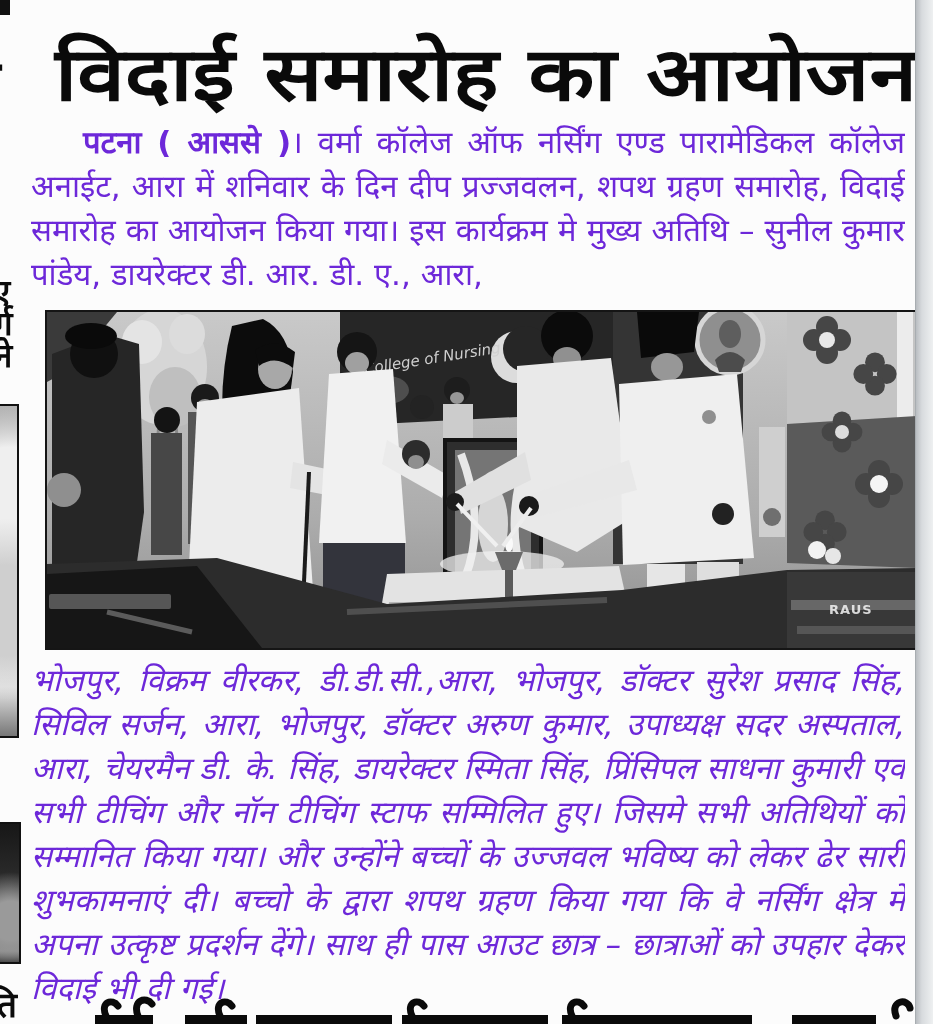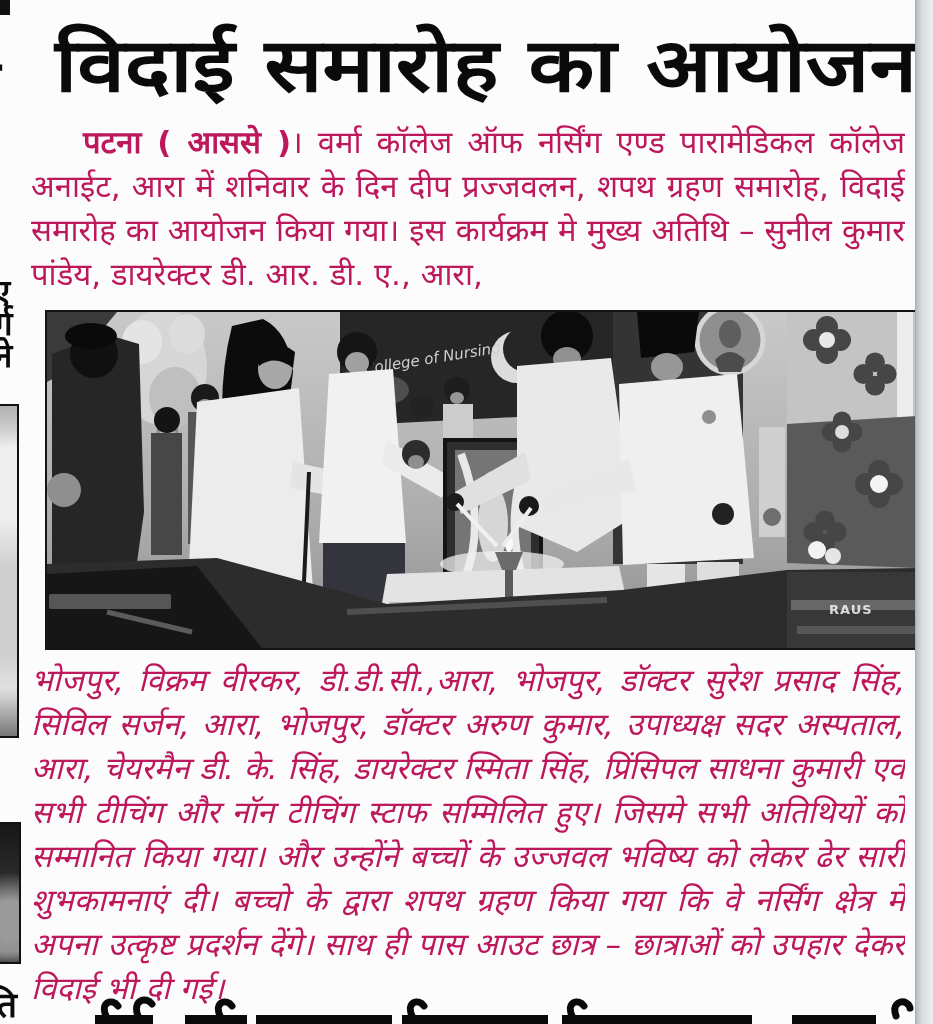--- a/index.html
+++ b/index.html
@@ -9,31 +9,31 @@
     font-family:"DejaVu Sans","Liberation Serif",sans-serif;
     color:#0c0c0c;
   }
   
   .edge-strip{
     position:absolute;top:0;right:0;width:17px;height:1024px;
     background:linear-gradient(to right,#b9bdc1 0%,#d8dbde 35%,#eef0f1 100%);
     border-left:1px solid #a8adb1;
   }
   
-  .headline-wrap{position:absolute;left:55px;top:11px;width:870px;height:104px;}
+  .headline-wrap{position:absolute;left:55px;top:20px;width:870px;height:104px;}
   .headline-wrap svg{overflow:visible;display:block;}
   .headline-wrap text{
     font-family:"DejaVu Sans",sans-serif;font-weight:800;fill:#0a0a0a;
   }
   
   .para{
     position:absolute;left:31px;width:874px;
     font-size:31px;line-height:44px;
     text-align:justify;text-justify:inter-word;
-    overflow:hidden;color:#be185d;
+    overflow:hidden;color:#6d28d9;
     font-family:"DejaVu Sans","Liberation Serif",sans-serif;
   }
   .para b{font-weight:800;}
   .para1{top:120px;height:184px;text-indent:52px;}
   .para2{top:658px;height:352px;font-style:italic;}
   
   .photo{
     position:absolute;left:45px;top:310px;width:874px;height:340px;
     border:2px solid #151515;box-sizing:border-box;background:#bdbdbd;
   }

